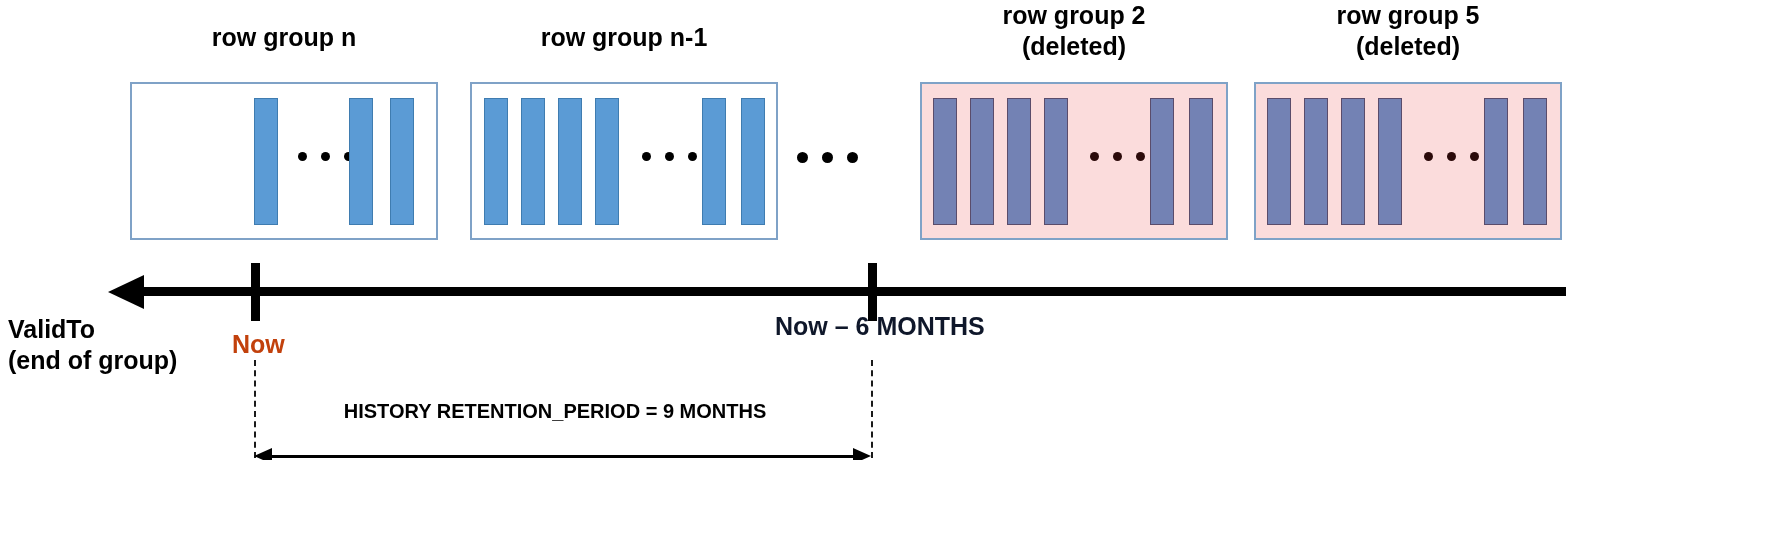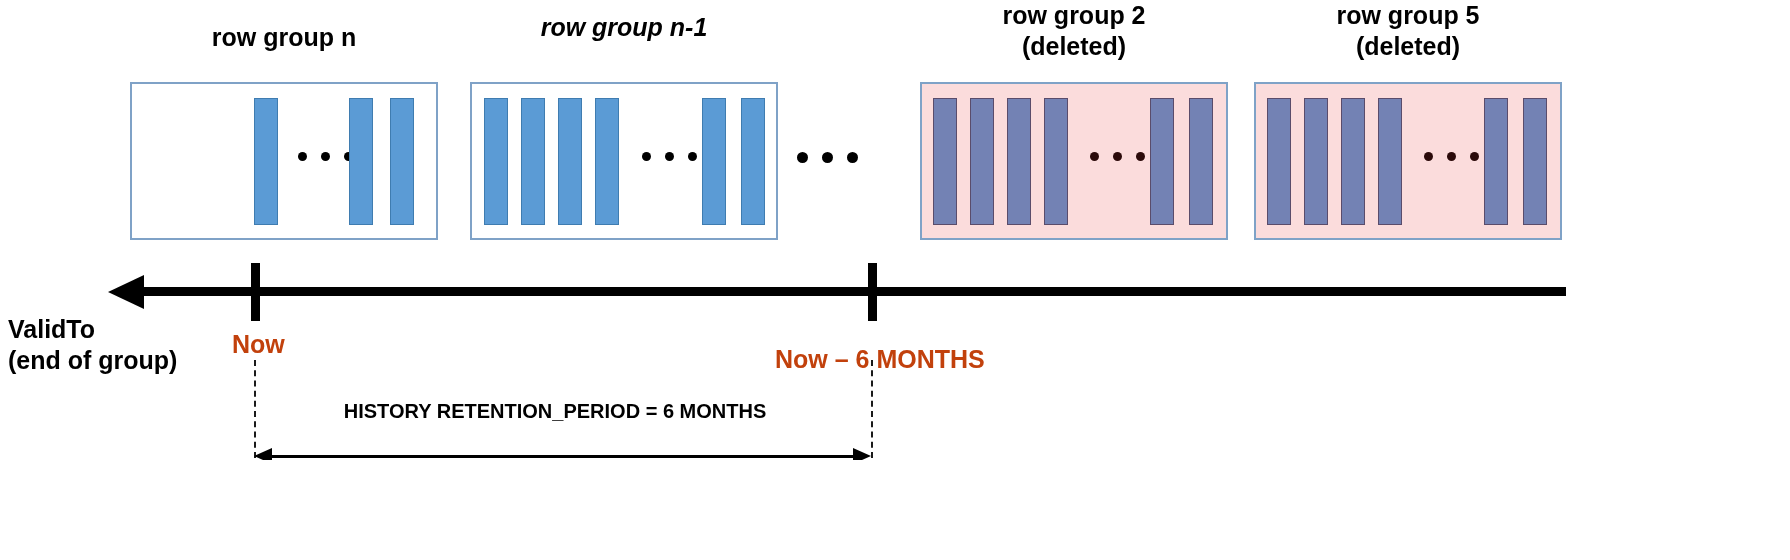--- a/index.html
+++ b/index.html
@@ -138,21 +138,21 @@
     text-align: center;
   }
 </style>
 </head>
 <body>
 
 <div id="stage">
 
   <div class="group-label" style="left:130px; top:22px; width:308px;">row group n</div>
 
-  <div class="group-label" style="left:470px; top:12px; width:308px;font-style:italic;">row group n-1</div>
+  <div class="group-label" style="left:470px; top:22px; width:308px;">row group n-1</div>
 
   <div class="group-label" style="left:920px; top:0px; width:308px;">row group 2
 (deleted)</div>
 
   <div class="group-label" style="left:1254px; top:0px; width:308px;">row group 5
 (deleted)</div>
 
   <div class="rowgroup active" style="left:130px; top:82px; width:308px; height:158px;">
     <div class="bar blue" style="left:122px; width:24px;"></div>
     <div class="ellipsis" style="left:166px; top:68px;">
@@ -216,24 +216,24 @@
   <div class="timeline-bar" style="left:142px; top:287px; width:1424px;"></div>
 
   <div class="tick" style="left:251px; top:263px; height:58px;"></div>
   <div class="tick" style="left:868px; top:263px; height:58px;"></div>
 
   <div class="axis-caption" style="left:8px; top:314px; width:200px;">ValidTo
 (end of group)</div>
 
   <div class="marker-label" style="left:232px; top:330px; color:#c2410c;">Now</div>
 
-  <div class="marker-label" style="left:775px; top:345px; color:#c2410c;">Now – 6 MONTHS</div>
+  <div class="marker-label" style="left:775px; top:312px; color:#0f172a;">Now – 6 MONTHS</div>
 
   <div class="guide" style="left:254px; top:360px; height:200px;"></div>
   <div class="guide" style="left:871px; top:360px; height:200px;"></div>
 
-  <div class="measure-text" style="left:325px; top:400px; width:460px;">HISTORY RETENTION_PERIOD =  6 MONTHS</div>
+  <div class="measure-text" style="left:325px; top:400px; width:460px;">HISTORY RETENTION_PERIOD =  9 MONTHS</div>
 
   <div class="measure-head left" style="left:254px; top:448px;"></div>
   <div class="measure-line" style="left:268px; top:455px; width:589px;"></div>
   <div class="measure-head right" style="left:853px; top:448px;"></div>
 
 </div>
 
 </body></html>

